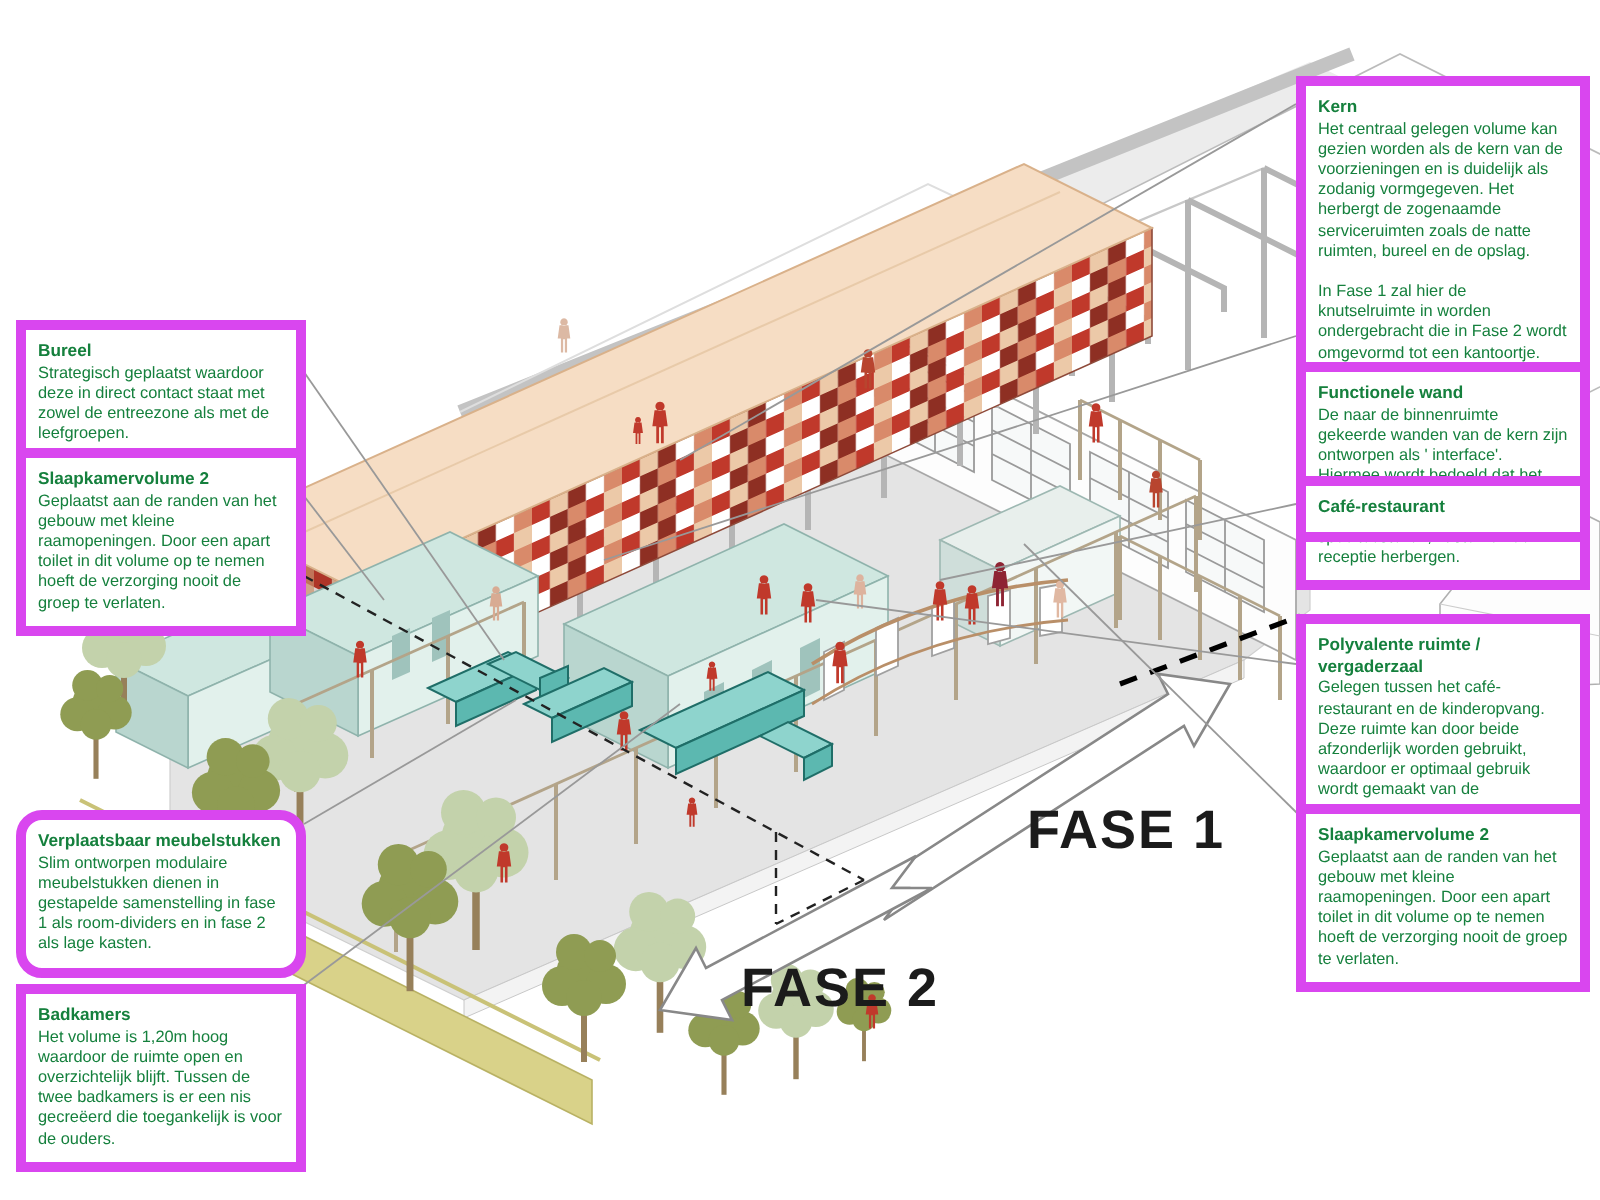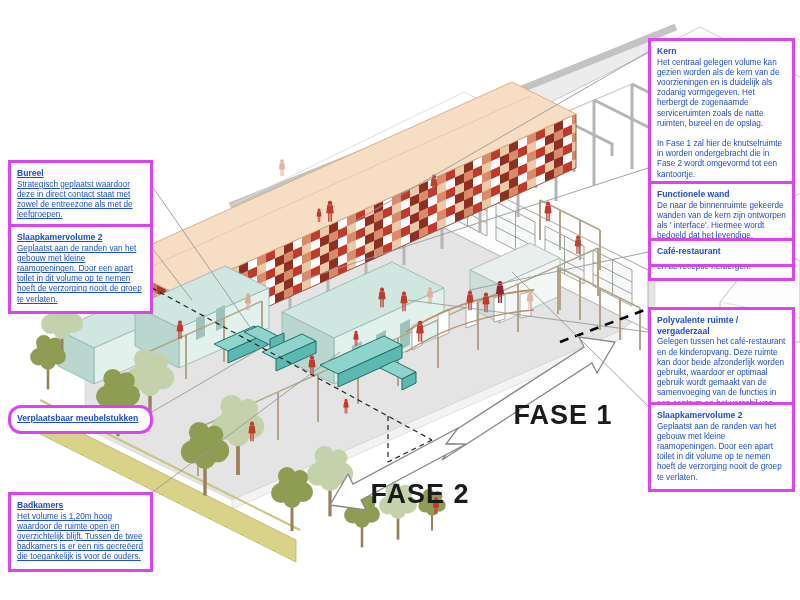--- a/index.html
+++ b/index.html
@@ -1,22 +1,22 @@
 <!DOCTYPE html>
 <html><head>
 <meta charset="utf-8">
 <style>
   html,body{margin:0;padding:0;background:#fff;}
   .stage{position:relative;width:800px;height:600px;background:#ffffff;overflow:hidden;
          font-family:"Liberation Sans",sans-serif;}
   .stage svg.drawing{position:absolute;left:0;top:0;}
-  .callout{position:absolute;background:#ffffff;border:3px solid #d946ef;
-           padding:5px 6px 6px 6px;color:#1d4ed8;box-sizing:border-box;z-index:5;}
+  .callout{position:absolute;background:#ffffff;border:5px solid #d946ef;
+           padding:5px 6px 6px 6px;color:#15803d;box-sizing:border-box;z-index:5;}
   .callout.right{left:648px;width:147px;}
-  .callout.left{left:8px;width:145px;text-decoration:underline;}
+  .callout.left{left:8px;width:145px;}
   .callout-title{font-weight:bold;font-size:8.6px;line-height:1.25;margin-bottom:1px;}
   .callout-body{font-size:8.2px;line-height:1.24;white-space:pre-line;}
   .fase-label{font-family:"Liberation Sans",sans-serif;font-weight:600;
               font-size:27px;fill:#1b1b1b;letter-spacing:1px;}
 </style>
 </head>
 <body>
 
 <div class="stage">
 
@@ -275,19 +275,20 @@
 <div class="callout left" style="top:160px;">
   <div class="callout-title">Bureel</div>
   <div class="callout-body">Strategisch geplaatst waardoor deze in direct contact staat met zowel de entreezone als met de leefgroepen.</div>
 </div>
 <div class="callout left" style="top:224px;">
   <div class="callout-title">Slaapkamervolume 2</div>
   <div class="callout-body">Geplaatst aan de randen van het gebouw met kleine raamopeningen. Door een apart toilet in dit volume op te nemen hoeft de verzorging nooit de groep te verlaten.</div>
 </div>
 <div class="callout left" style="top:405px;border-radius:13px;">
   <div class="callout-title">Verplaatsbaar meubelstukken</div>
+  <div class="callout-body">Slim ontworpen modulaire meubelstukken dienen in gestapelde samenstelling in fase 1 als room-dividers en in fase 2 als lage kasten.</div>
 </div>
 <div class="callout left" style="top:492px;">
   <div class="callout-title">Badkamers</div>
   <div class="callout-body">Het volume is 1,20m hoog waardoor de ruimte open en overzichtelijk blijft. Tussen de twee badkamers is er een nis gecreëerd die toegankelijk is voor de ouders.</div>
 </div>
 
 </div>
 
 </body></html>

